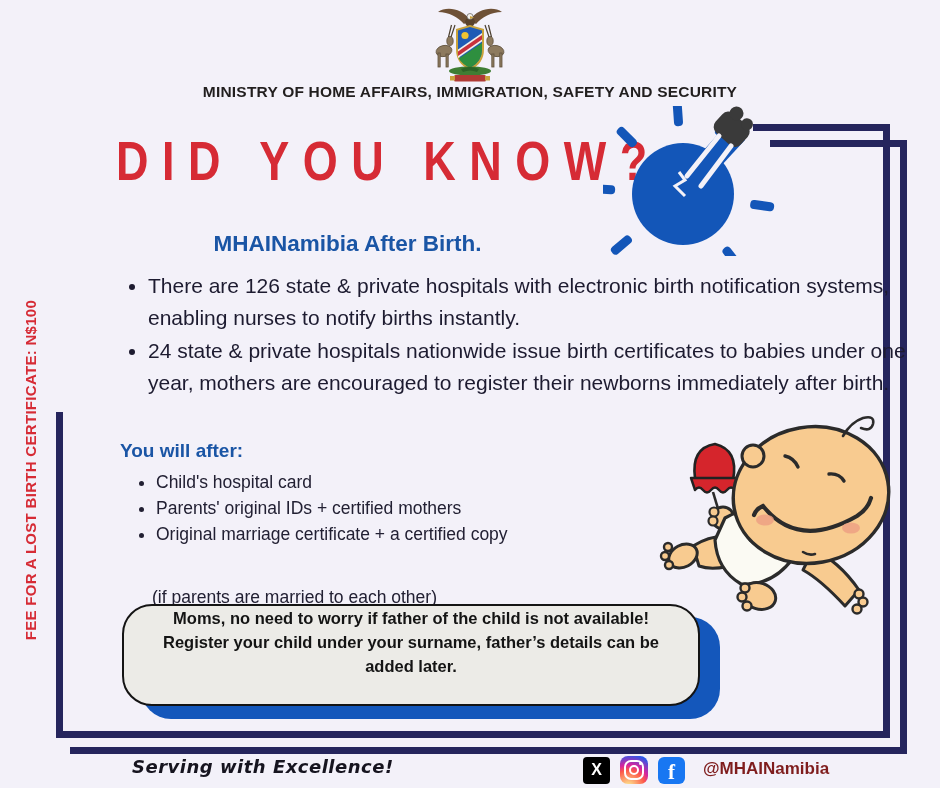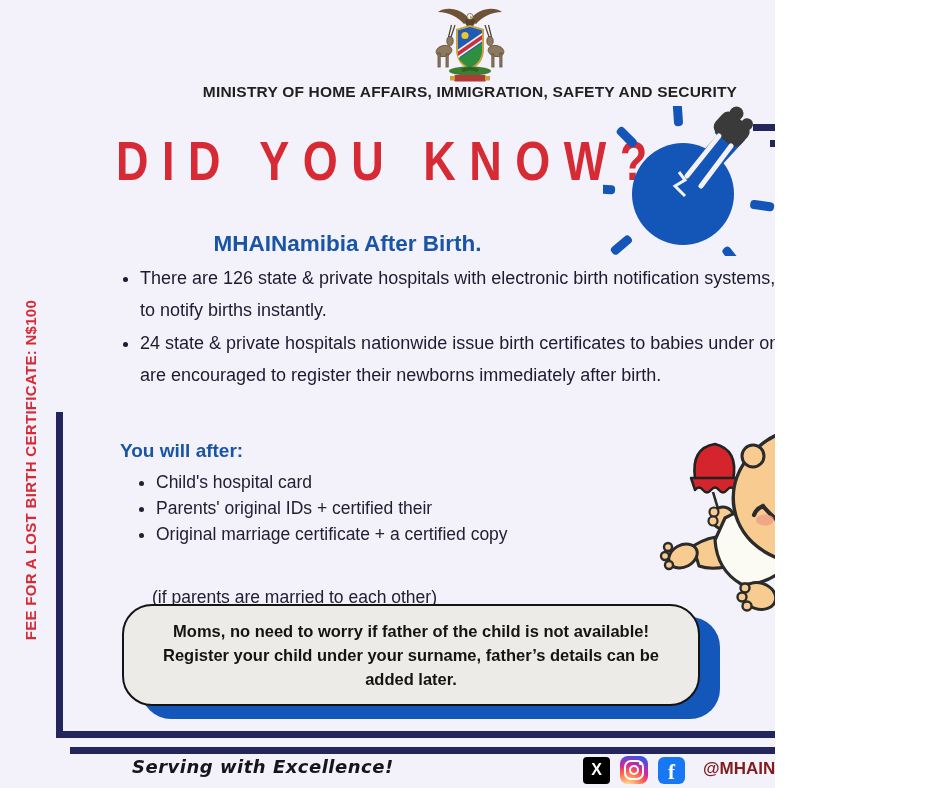--- a/index.html
+++ b/index.html
@@ -1,17 +1,17 @@
 <!DOCTYPE html>
 <html style="--bg: #f3f1f9; --navy: #25255d; --red: #d62b35; --blue-heading: #1a55a5; --bulb-blue: #1356b8; --box-shadow-blue: #1457bb; --box-bg: #ecebe7; --text-dark: #1c1a2e; --facebook-blue: #1877f2;"><head>
 <meta charset="utf-8">
 <style>
   html,body{margin:0;padding:0;}
   .poster{
-    position:relative;width:775px;height:788px;overflow:hidden;
+    position:relative;width:940px;height:788px;overflow:hidden;
     background:var(--bg,#f3f1f9);
     font-family:"Liberation Sans",sans-serif;
     color:var(--text-dark,#1c1a2e);
   }
   
   .coa{position:absolute;left:431px;top:5px;width:78px;height:82px;}
   .ministry{
     position:absolute;left:0;top:83px;width:940px;text-align:center;
     font-size:15.5px;font-weight:bold;letter-spacing:.2px;color:#211e1e;
   }
@@ -21,22 +21,22 @@
     font-size:45px;font-weight:bold;color:var(--red,#d62b35);
     letter-spacing:.30em;white-space:nowrap;
     transform:scaleY(1.22);transform-origin:left top;
   }
   .subtitle{
     position:absolute;left:125px;top:200px;width:445px;text-align:center;
     font-size:22.5px;font-weight:bold;color:var(--blue-heading,#1a55a5);line-height:29px;
   }
   
   .facts{
-    position:absolute;left:118px;top:262px;width:768px;margin:0;
-    padding-left:22px;font-size:18px;line-height:32px;color:#1d1b30;
+    position:absolute;left:118px;top:262px;width:768px;margin:8px;
+    padding-left:22px;font-size:21px;line-height:32px;color:#1d1b30;
   }
   .facts li{margin-bottom:1px;}
   
   .need-heading{
     position:absolute;left:120px;top:440px;
     font-size:19px;font-weight:bold;color:var(--blue-heading,#1a55a5);
   }
   .need-list{
     position:absolute;left:132px;top:465px;width:470px;margin:4px;
     padding-left:20px;font-size:17.5px;line-height:26px;color:#222033;
@@ -59,21 +59,21 @@
   .fl-bottom-outer{left:70px;top:747px;width:837px;height:7px;}
   .fl-left{left:56px;top:412px;width:7px;height:326px;}
   
   .moms-shadow{
     position:absolute;left:141px;top:617px;width:579px;height:102px;
     background:var(--box-shadow-blue,#1457bb);border-radius:30px;
   }
   .moms-box{
     position:absolute;left:122px;top:604px;width:578px;height:102px;
     background:var(--box-bg,#ecebe7);border:2.5px solid #141414;border-radius:30px;
-    box-sizing:border-box;display:flex;align-items:center;justify-content:center;
+    box-sizing:border-box;display:flex;justify-content:center;
   }
   .moms-text{
     width:530px;text-align:center;font-size:16.5px;font-weight:bold;
     line-height:24px;color:#141414;
   }
   
   .slogan{
     position:absolute;left:132px;top:756px;
     font-family:"DejaVu Sans",sans-serif;font-style:italic;font-weight:bold;
     font-size:18px;color:#16141f;letter-spacing:.5px;
@@ -185,21 +185,21 @@
   </div>
 
   <ul class="facts">
     <li>There are 126 state &amp; private hospitals with electronic birth notification systems, enabling nurses to notify births instantly.</li>
     <li>24 state &amp; private hospitals nationwide issue birth certificates to babies under one year, mothers are encouraged to register their newborns immediately after birth.</li>
   </ul>
 
   <div class="need-heading">You will after:</div>
   <ul class="need-list">
     <li>Child's hospital card</li>
-    <li>Parents' original IDs + certified  their</li>
+    <li>Parents' original IDs + certified  mothers</li>
     <li>Original marriage certificate + a certified copy</li>
   </ul>
   <div class="need-note">(if parents are married to each other)</div>
 
   <svg class="baby" viewBox="0 0 238 228">
 
     <path d="M40 146 Q62 132 84 138 L90 162 Q62 172 46 166 Z" fill="#f8cb90" stroke="#2b2b2b" stroke-width="3" stroke-linejoin="round"></path>
     <ellipse cx="30" cy="156" rx="15" ry="11" transform="rotate(-28 30 156)" fill="#f8cb90" stroke="#2b2b2b" stroke-width="3"></ellipse>
     <circle cx="15" cy="147" r="4" fill="#f8cb90" stroke="#2b2b2b" stroke-width="2.4"></circle>
     <circle cx="12" cy="156" r="4" fill="#f8cb90" stroke="#2b2b2b" stroke-width="2.4"></circle>

